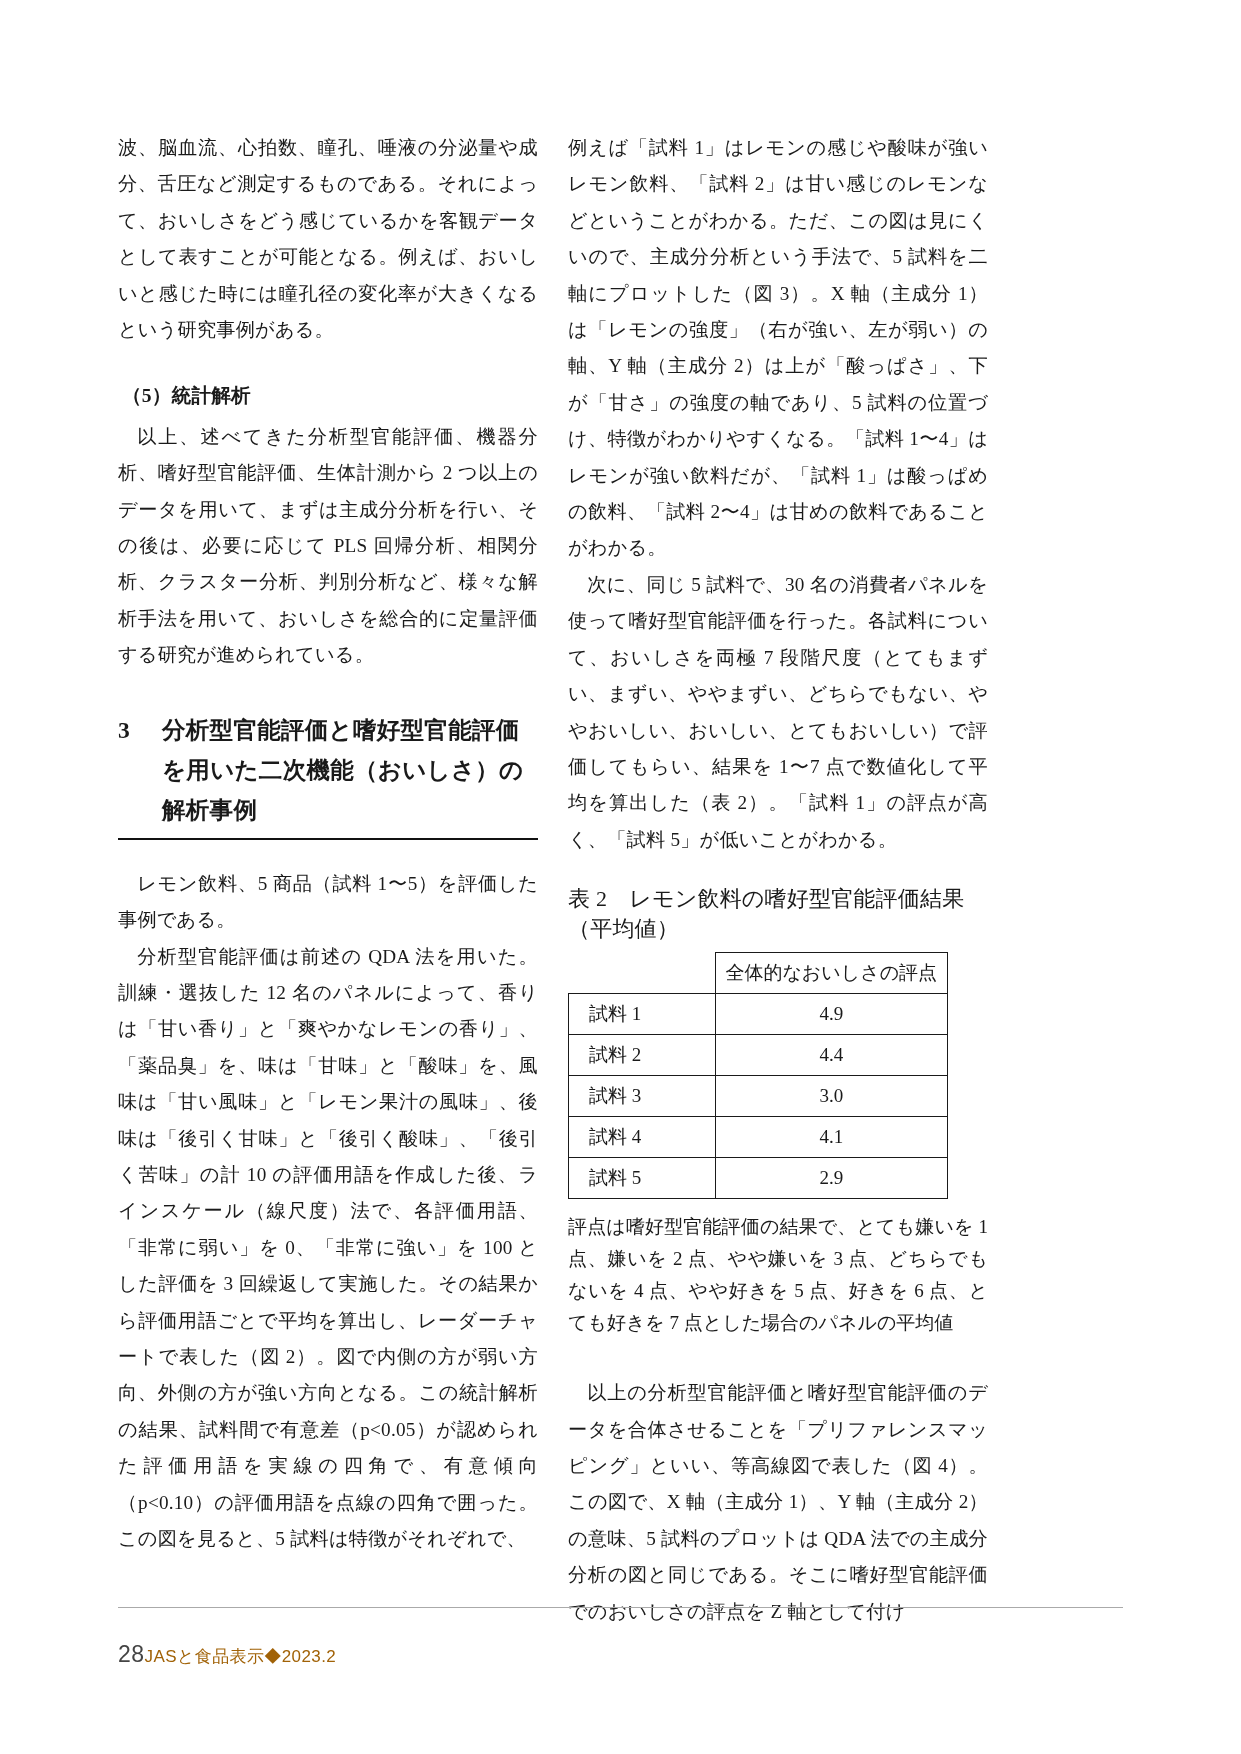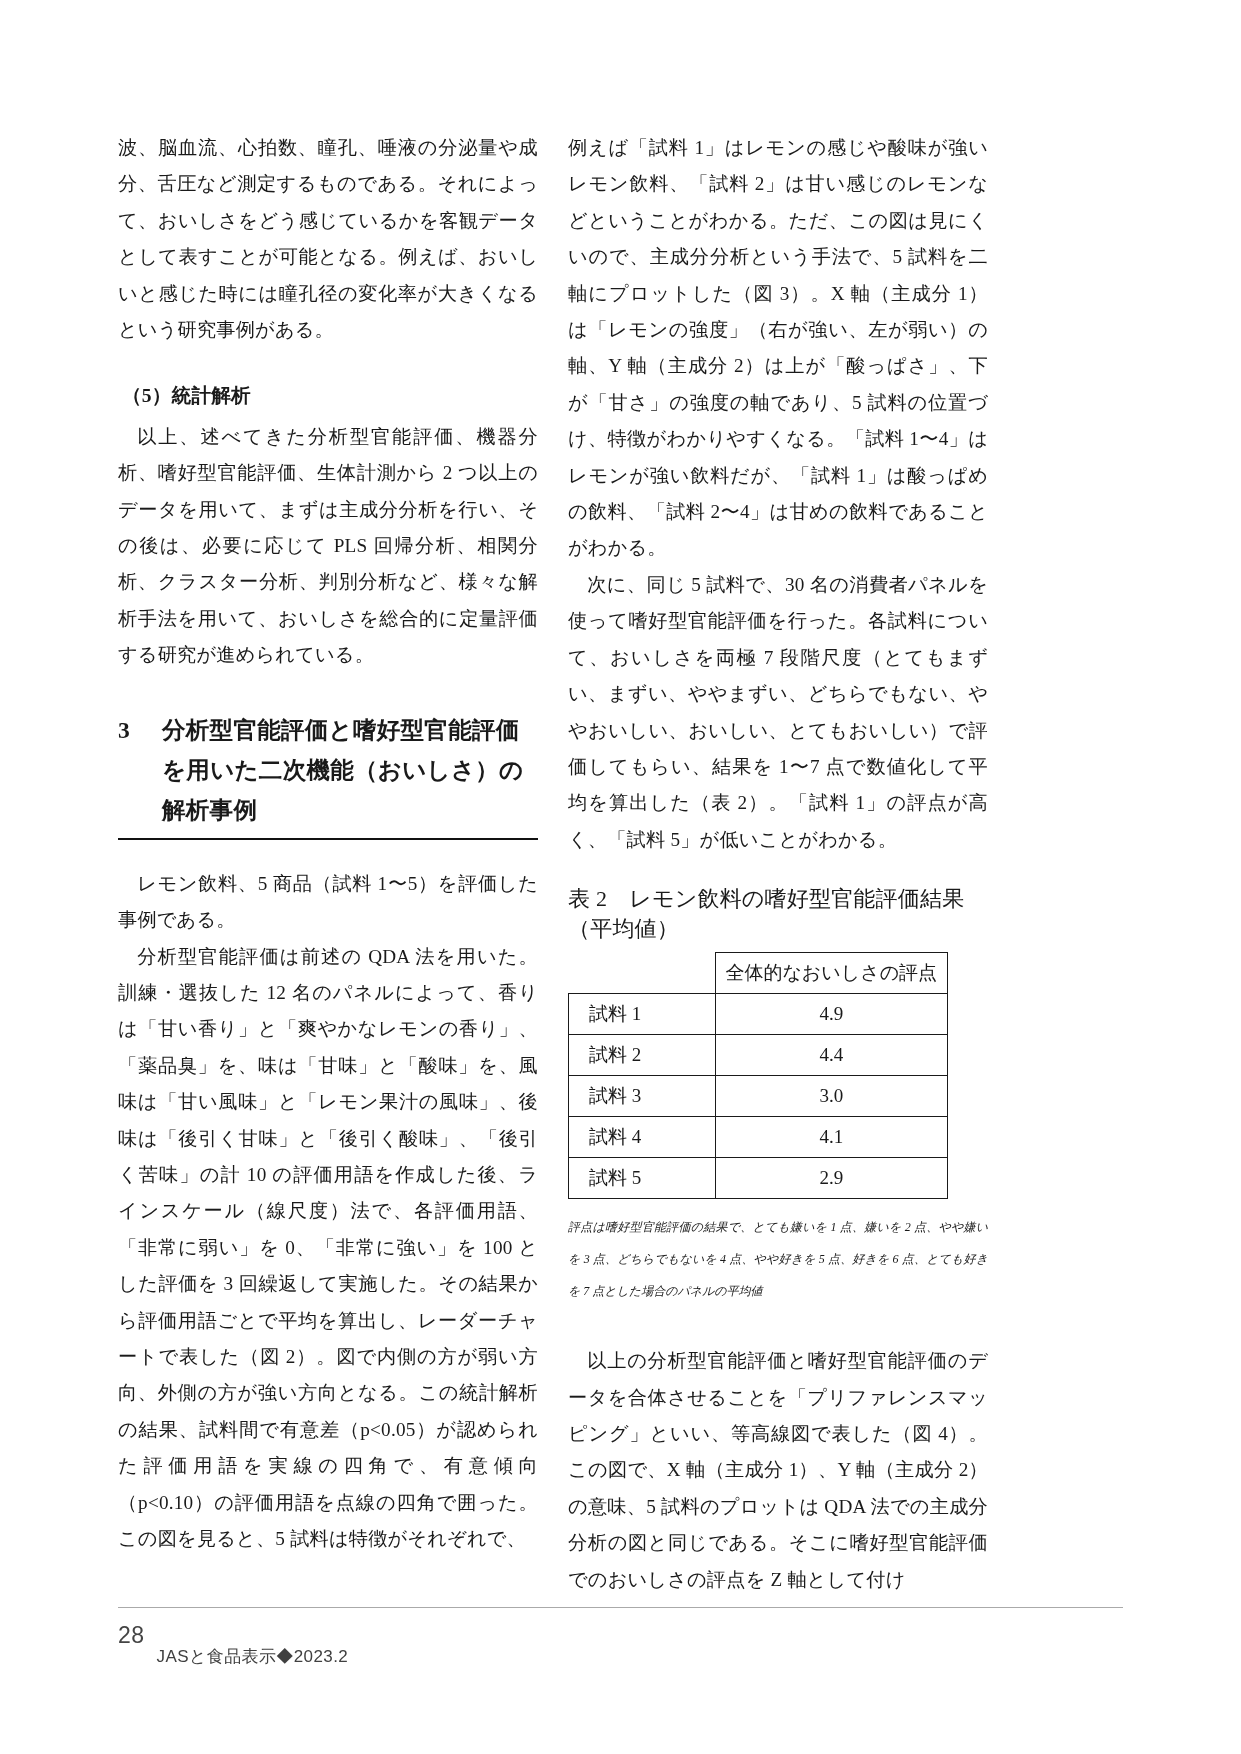--- a/index.html
+++ b/index.html
@@ -92,48 +92,47 @@
   table.data td.lab {
     width: 120px;
     text-align: left;
     padding-left: 20px;
   }
   table.data td.blank {
     border-left: none;
     border-top: none;
   }
   .tbl-note {
-    font-size: 12px;
+    font-size: 19px;
     line-height: 32px;
     margin-top: 12px;
     text-align: justify;
     text-justify: inter-ideograph;
-    font-style: italic;
   }
 
   .footer {
     position: absolute;
     left: 118px;
     right: 118px;
     bottom: 86px;
     border-top: 1.2px solid #aaa;
     padding-top: 14px;
     display: flex;
-    align-items: flex-start;
-    gap: 12px;
+    align-items: flex-end;
+    gap: 0;
     font-family: "Liberation Sans", sans-serif;
   }
   .footer .pageno {
     font-size: 23px;
     color: #444;
     letter-spacing: 0.5px;
   }
   .footer .ftxt {
     font-size: 17px;
-    color: #404040;
+    color: #a16207;
     letter-spacing: 0.4px;
     margin-top: 23px;
   }
 </style>
 </head>
 <body>
 
 <div class="page">
 
   <div class="columns">

